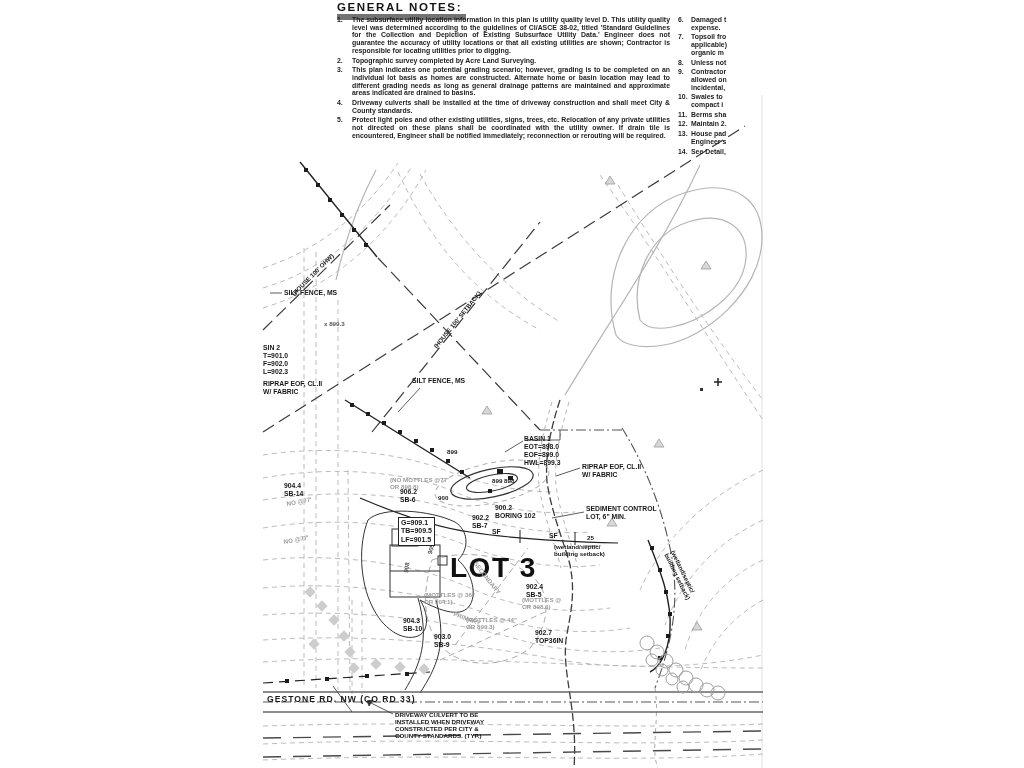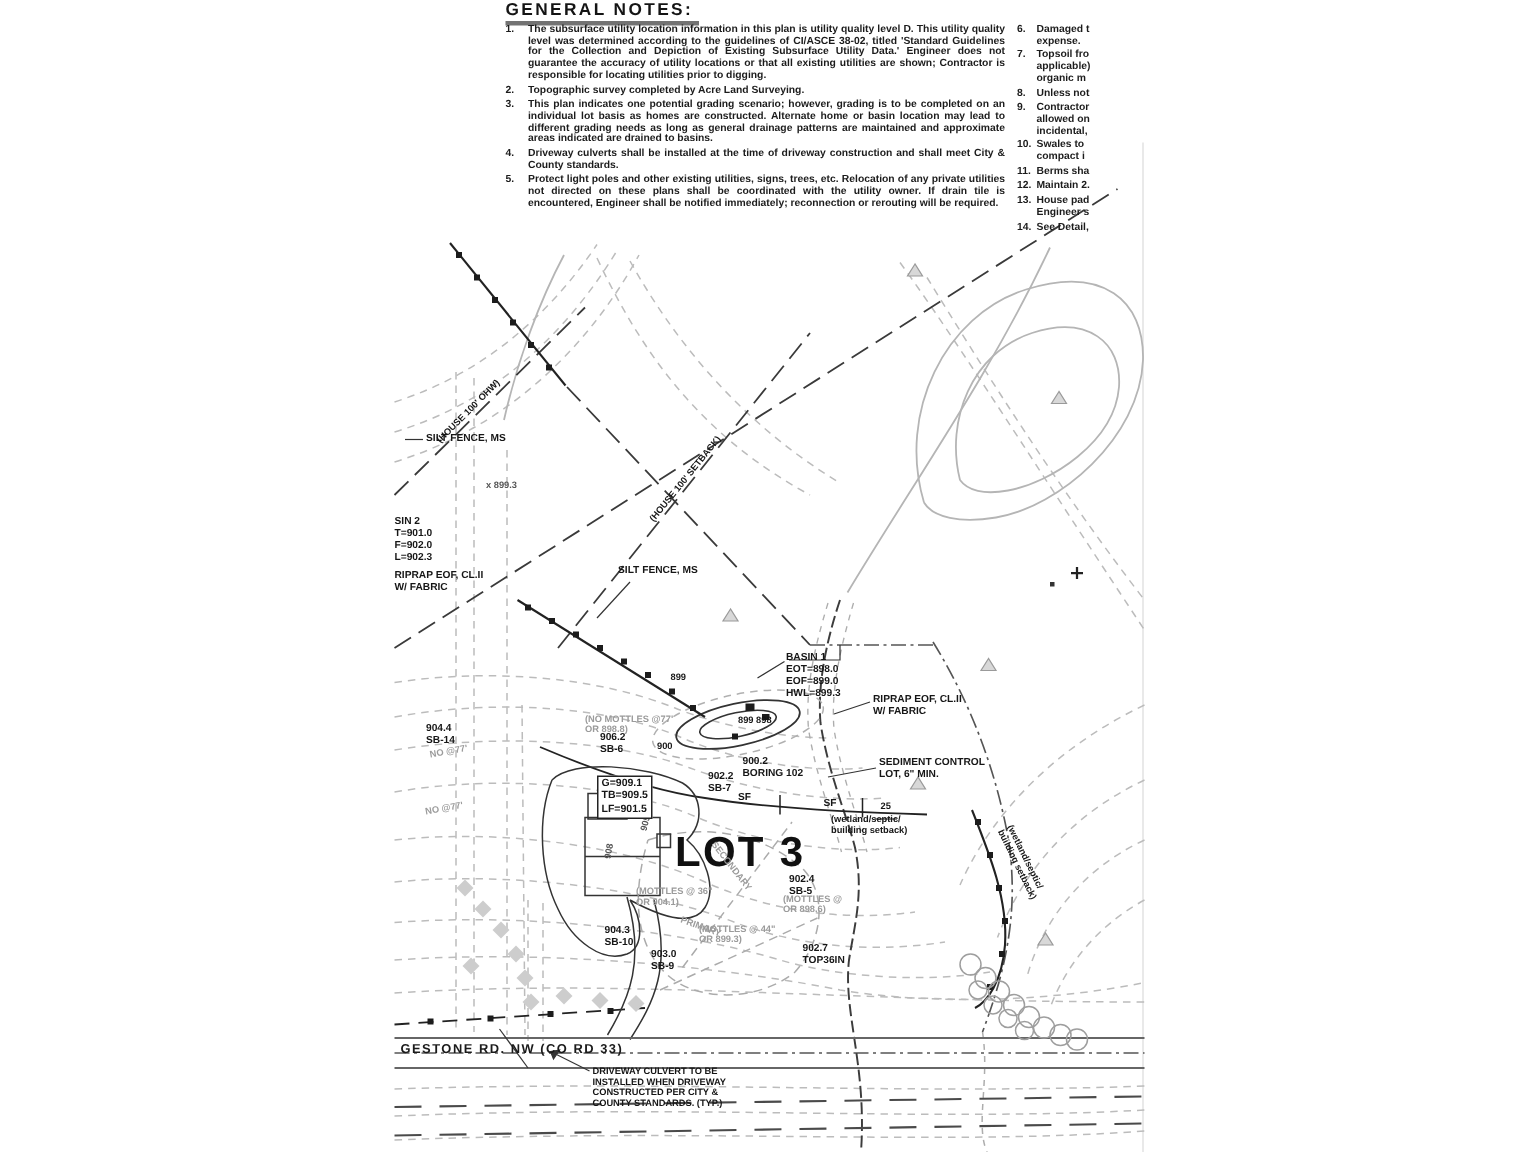--- a/index.html
+++ b/index.html
@@ -8,21 +8,21 @@
     font-family:"Liberation Sans",sans-serif;
     position:relative;overflow:hidden;color:#1a1a1a;
   }
   #app{position:absolute;inset:0;width:1024px;height:768px;}
   svg.plan{position:absolute;left:0;top:0;z-index:1;}
 
   
   .page-title{
     position:absolute;left:337px;top:1px;z-index:8;
     font-size:11.5px;font-weight:700;letter-spacing:1.6px;
-    border-bottom:3px solid #737373;padding:0 4px 1px 0;color:#141414;
+    border-bottom:6px solid #737373;padding:0 4px 1px 0;color:#141414;
   }
   .notes-left{position:absolute;left:337px;top:16px;width:333px;z-index:8;}
   .notes-right{position:absolute;left:678px;top:16px;width:64px;z-index:8;overflow:hidden;}
   .note{display:flex;font-size:6.9px;line-height:7.7px;font-weight:700;margin-bottom:2px;color:#1c1c1c;}
   .note .n{width:15px;flex:none;}
   .notes-right .note .n{width:13px;}
   .note .t{flex:1;text-align:justify;}
   .notes-right .note .t{text-align:left;white-space:pre-line;}
 
   

